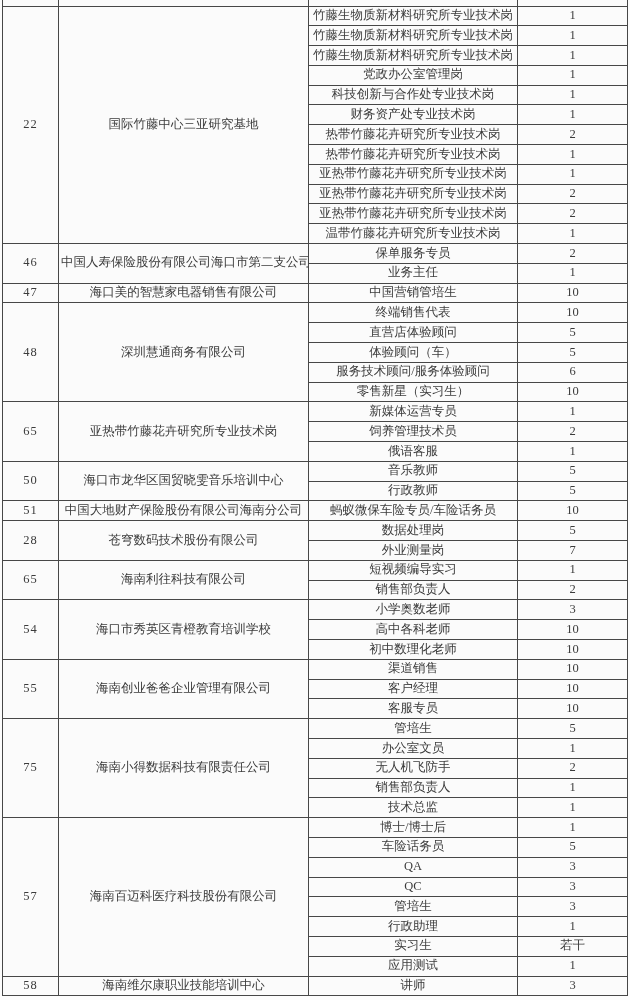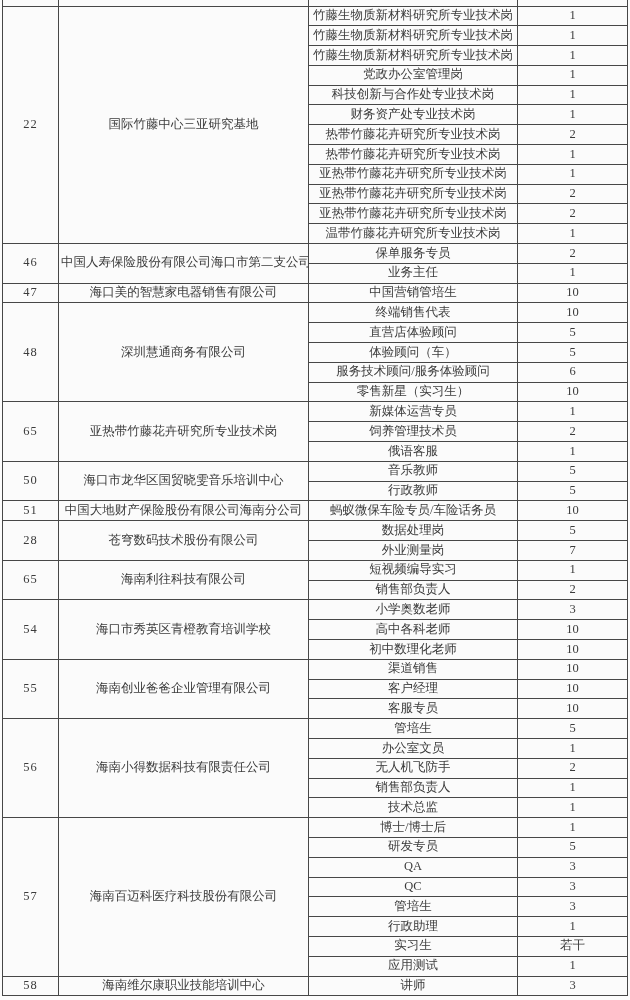--- a/index.html
+++ b/index.html
@@ -216,21 +216,21 @@
         </tr>
         <tr>
           <td class="position-cell">客户经理</td>
           <td class="count-cell">10</td>
         </tr>
         <tr>
           <td class="position-cell">客服专员</td>
           <td class="count-cell">10</td>
         </tr>
         <tr>
-          <td class="serial-cell" rowspan="5">56</td>
+          <td class="serial-cell" rowspan="5">75</td>
           <td class="company-cell" rowspan="5">海南小得数据科技有限责任公司</td>
           <td class="position-cell">管培生</td>
           <td class="count-cell">5</td>
         </tr>
         <tr>
           <td class="position-cell">办公室文员</td>
           <td class="count-cell">1</td>
         </tr>
         <tr>
           <td class="position-cell">无人机飞防手</td>
@@ -244,21 +244,21 @@
           <td class="position-cell">技术总监</td>
           <td class="count-cell">1</td>
         </tr>
         <tr>
           <td class="serial-cell" rowspan="8">57</td>
           <td class="company-cell" rowspan="8">海南百迈科医疗科技股份有限公司</td>
           <td class="position-cell">博士/博士后</td>
           <td class="count-cell">1</td>
         </tr>
         <tr>
-          <td class="position-cell">研发专员</td>
+          <td class="position-cell">车险话务员</td>
           <td class="count-cell">5</td>
         </tr>
         <tr>
           <td class="position-cell">QA</td>
           <td class="count-cell">3</td>
         </tr>
         <tr>
           <td class="position-cell">QC</td>
           <td class="count-cell">3</td>
         </tr>

